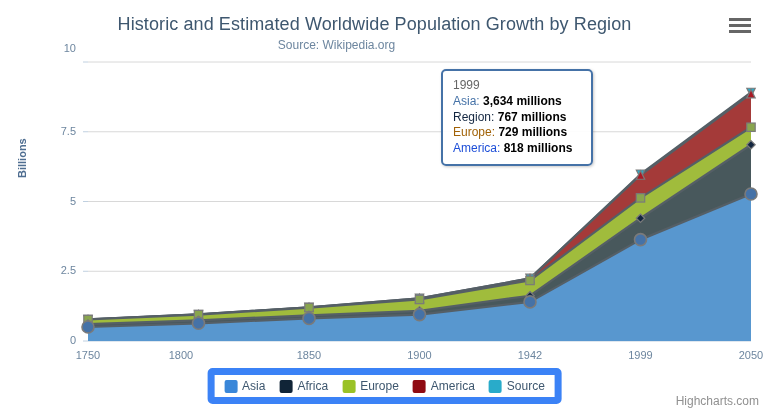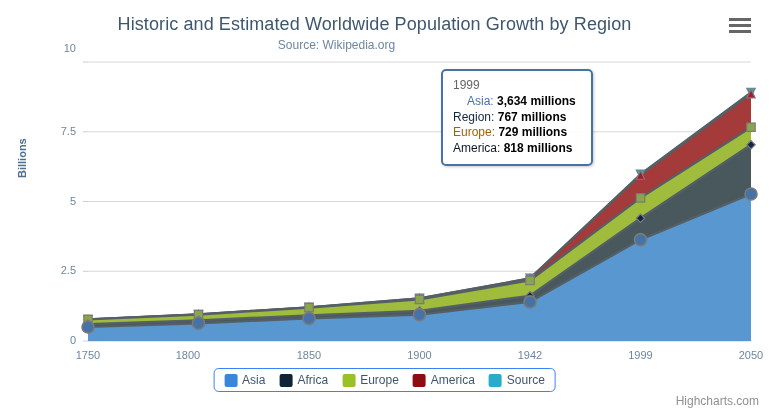--- a/index.html
+++ b/index.html
@@ -99,21 +99,21 @@
     transform: rotate(-90deg);
     transform-origin: left top;
     white-space: nowrap;
   }
   
   .legend {
     position: absolute;
     left: 50%;
     transform: translateX(-50%);
     top: 368px;
-    border: 1px solid #3b82f6;
+    border: 7px solid #3b82f6;
     border-radius: 5px;
     background: #ffffff;
     padding: 4px 10px;
     display: flex;
     align-items: center;
     gap: 14px;
     box-sizing: border-box;
   }
   .legend-item {
     display: flex;
@@ -254,35 +254,35 @@
 
   <div id="y-ticks">
       <div class="axis-label y-label" style="left: 36px; top: 334px;">0</div>
       <div class="axis-label y-label" style="left: 36px; top: 264.25px;">2.5</div>
       <div class="axis-label y-label" style="left: 36px; top: 194.5px;">5</div>
       <div class="axis-label y-label" style="left: 36px; top: 124.75px;">7.5</div>
       <div class="axis-label y-label" style="left: 36px; top: 42px;">10</div>
     </div>
   <div id="x-ticks">
       <div class="axis-label x-label" style="left: 58px; top: 349px;">1750</div>
-      <div class="axis-label x-label" style="left: 158px; top: 349px;">1800</div>
+      <div class="axis-label x-label" style="left: 151px; top: 349px;">1800</div>
       <div class="axis-label x-label" style="left: 279px; top: 349px;">1850</div>
       <div class="axis-label x-label" style="left: 389.5px; top: 349px;">1900</div>
       <div class="axis-label x-label" style="left: 500px; top: 349px;">1942</div>
       <div class="axis-label x-label" style="left: 610.5px; top: 349px;">1999</div>
       <div class="axis-label x-label" style="left: 721px; top: 349px;">2050</div>
     </div>
 
   <div class="tooltip">
     <div class="tooltip-header">1999</div>
     <div id="tooltip-rows">
-        <div class="tooltip-row"><span class="tooltip-series" style="color: rgb(69, 114, 167); margin-left: 14px;">Asia: </span><span class="tooltip-value">3,634 millions</span></div>
+        <div class="tooltip-row"><span class="tooltip-series" style="color: rgb(69, 114, 167);">Asia: </span><span class="tooltip-value">3,634 millions</span></div>
         <div class="tooltip-row"><span class="tooltip-series" style="color: rgb(19, 38, 64);">Region: </span><span class="tooltip-value">767 millions</span></div>
         <div class="tooltip-row"><span class="tooltip-series" style="color: #a16207;">Europe: </span><span class="tooltip-value">729 millions</span></div>
-        <div class="tooltip-row"><span class="tooltip-series" style="color: #0f172a;">America: </span><span class="tooltip-value">818 millions</span></div>
+        <div class="tooltip-row"><span class="tooltip-series" style="color: #1d4ed8;">America: </span><span class="tooltip-value">818 millions</span></div>
       </div>
   </div>
 
   <div class="legend" id="legend">
       <div class="legend-item">
         <span class="legend-swatch" style="background: rgb(58, 135, 217);"></span>
         <span class="legend-text">Asia</span>
       </div>
       <div class="legend-item">
         <span class="legend-swatch" style="background: rgb(16, 36, 55);"></span>

